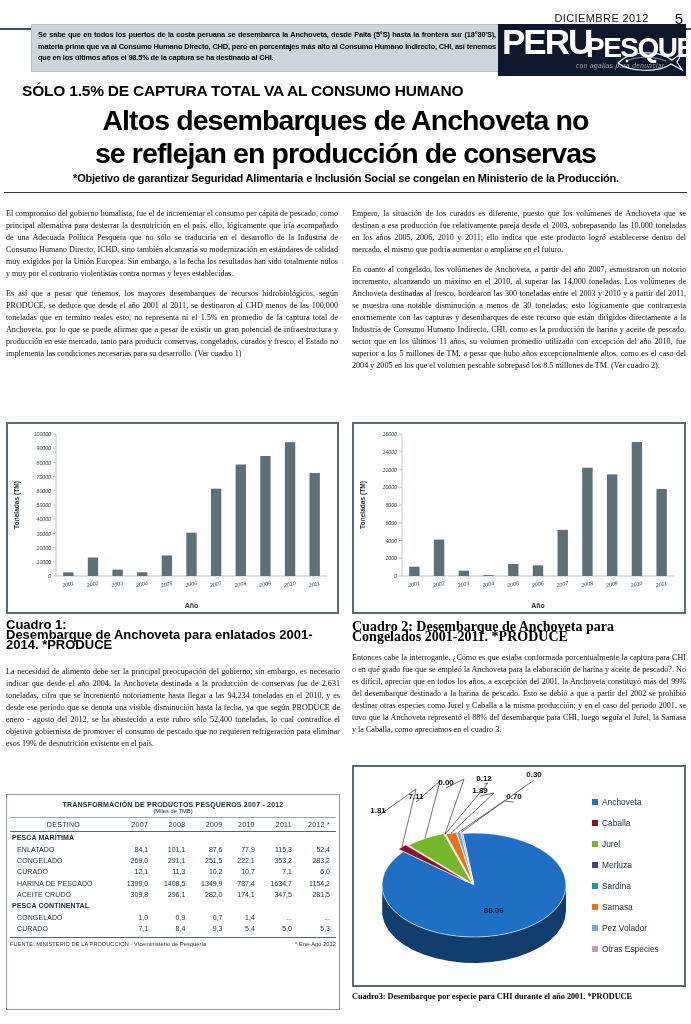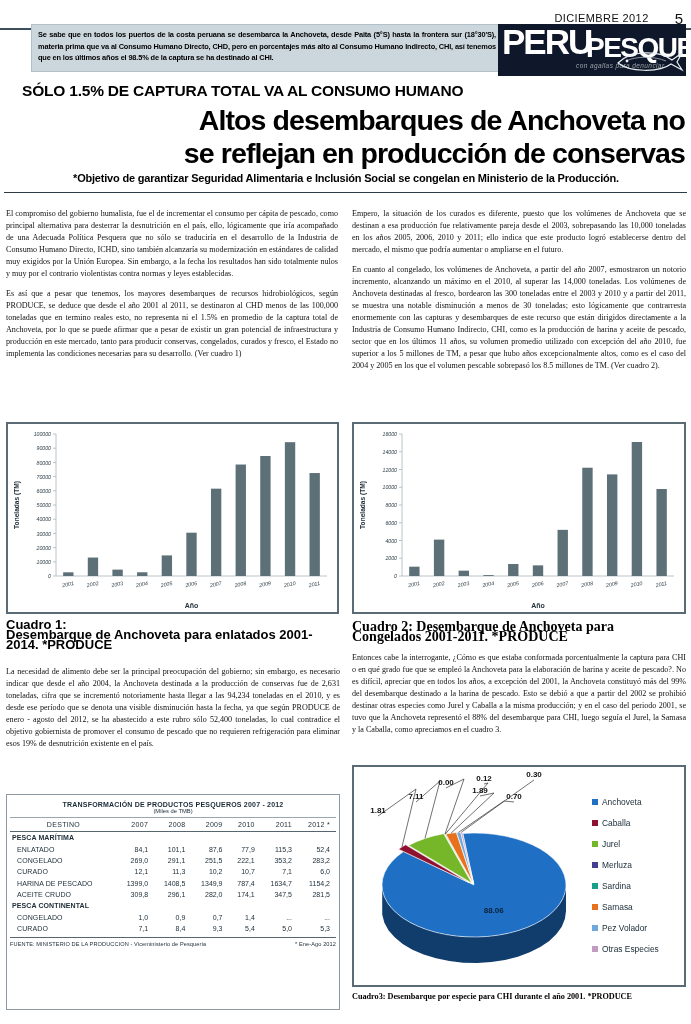--- a/index.html
+++ b/index.html
@@ -67,21 +67,21 @@
   }
 
   
   .kicker {
     position:absolute; left:22px; top:82px; width:650px;
     font-family:"Liberation Sans", sans-serif; font-weight:bold;
     font-size:15.5px; letter-spacing:-.2px; color:#000;
   }
   .headline {
     position:absolute; left:6px; top:104px; width:679px;
-    text-align:right;
+    text-align:center;
     font-family:"Liberation Sans", sans-serif; font-weight:bold;
     font-size:28.5px; line-height:33px; letter-spacing:-.9px; color:#000;
   }
   .subhead {
     position:absolute; left:4px; top:172px; width:684px;
     text-align:center;
     font-family:"Liberation Sans", sans-serif; font-weight:bold;
     font-size:11px; letter-spacing:-.2px; color:#000;
   }
   .rule-under-head {

